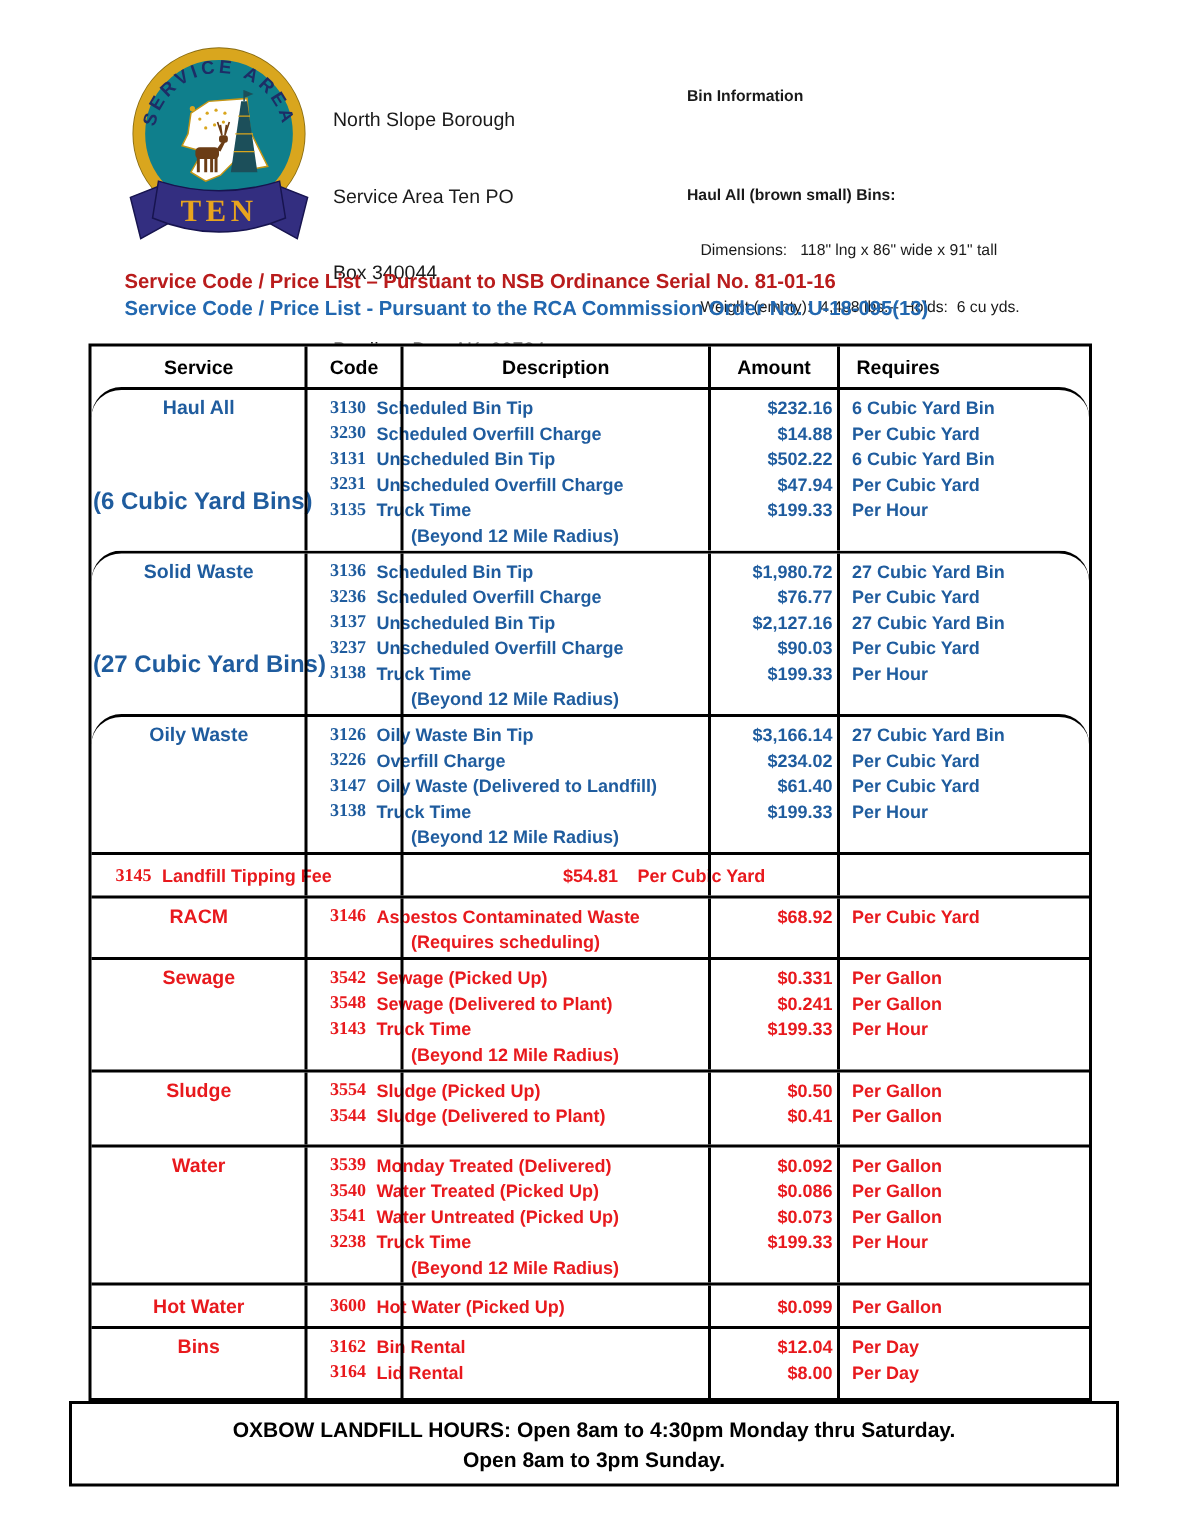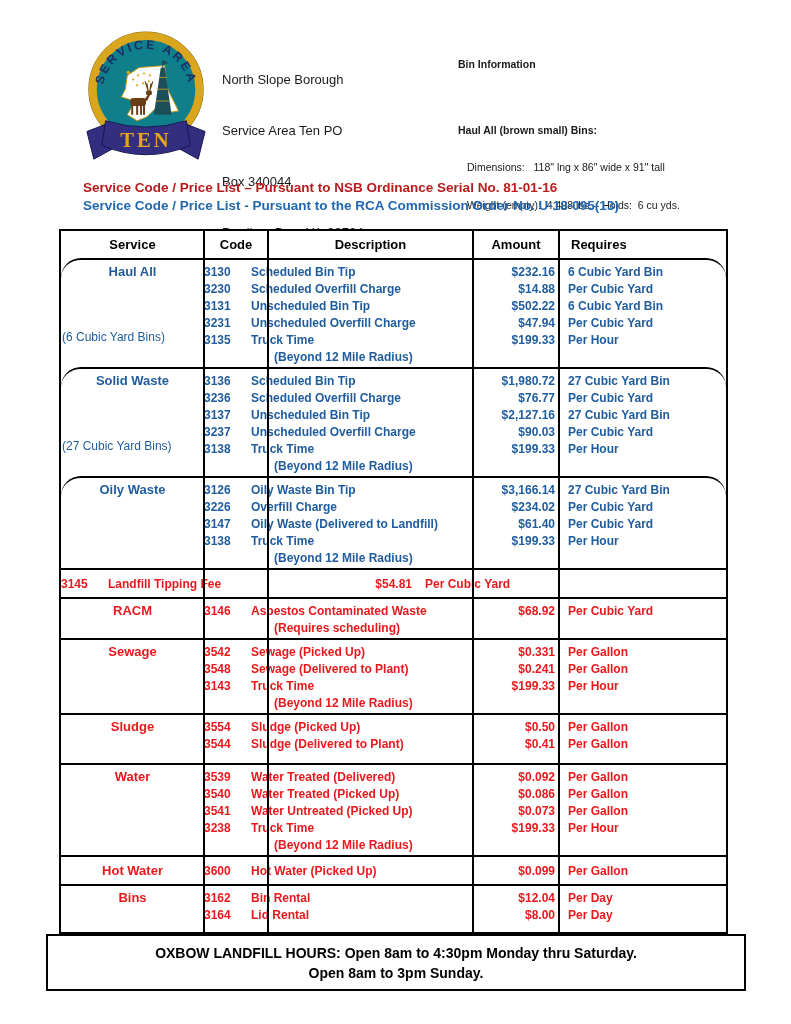--- a/index.html
+++ b/index.html
@@ -29,24 +29,24 @@
   .h-amt{width:86px;text-align:center;}
   .h-com{flex:1;padding-left:12px;}
   .section{position:relative;display:flex;border-top:2px solid #000;}
   .vl{position:absolute;top:0;bottom:0;width:1.5px;background:#000;}
   .vl1{left:142px;width:2px;}
   .vl2{left:206px;}
   .vl3{left:411px;}
   .vl4{left:497px;}
   .svc-cell{width:143px;padding-top:3px;text-align:center;position:relative;}
   .svc-name{font-size:13px;font-weight:bold;line-height:17px;}
-  .svc-note{position:absolute;bottom:23px;left:1px;font-size:12px;font-weight:normal;white-space:nowrap;margin-top:25px;}
+  .svc-note{position:absolute;bottom:23px;left:1px;font-size:16px;font-weight:bold;white-space:nowrap;margin-top:25px;}
   .rows{flex:1;display:flex;flex-direction:column;padding:3px 0 2px;}
   .row{display:flex;height:17px;align-items:center;font-size:12px;font-weight:bold;}
-  .c-code{width:40px;text-align:left;}
+  .c-code{width:40px;text-align:right;font-family:Liberation Serif, serif;}
   .c-desc{width:205px;padding-left:7px;box-sizing:border-box;}
   .c-desc.indent{padding-left:30px;}
   .c-amt{width:110px;text-align:right;padding-right:4px;box-sizing:border-box;}
   .c-com{flex:1;padding-left:9px;}
   .blue{color:#1f5c9e;border-radius:20px;}
   .red{color:#e8191d;}
   #sections .section:nth-child(4) .rows,#sections .section:nth-child(9) .rows{padding:5px 0;}
   #sections .section:nth-child(4) .svc-cell,#sections .section:nth-child(9) .svc-cell{padding-top:5px;}
   #sections .section:nth-child(7) .rows{padding-bottom:11px;}
   #sections .section:nth-child(10) .rows{padding-bottom:9px;}
@@ -375,21 +375,21 @@
           <div class="vl vl3"></div>
           <div class="vl vl4"></div>
         </div>
         <div class="section red">
           <div class="svc-cell">
             <div class="svc-name">Water</div>
           </div>
           <div class="rows">
             <div class="row">
               <div class="c-code">3539</div>
-              <div class="c-desc">Water Treated (Delivered)</div>
+              <div class="c-desc">Monday Treated (Delivered)</div>
               <div class="c-amt">$0.092</div>
               <div class="c-com">Per Gallon</div>
             </div>
             <div class="row">
               <div class="c-code">3540</div>
               <div class="c-desc">Water Treated (Picked Up)</div>
               <div class="c-amt">$0.086</div>
               <div class="c-com">Per Gallon</div>
             </div>
             <div class="row">

